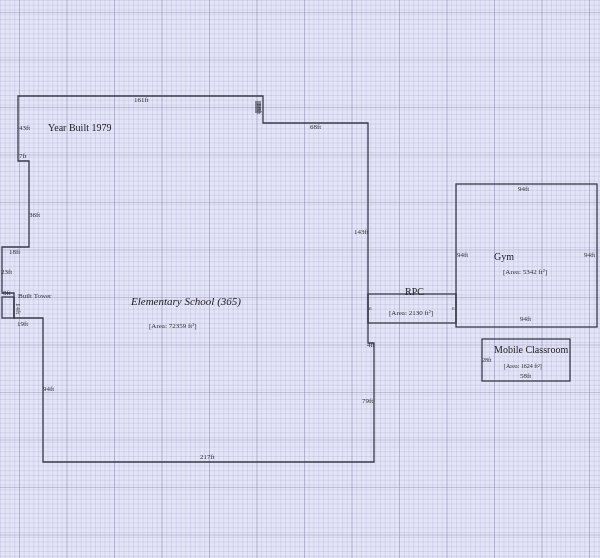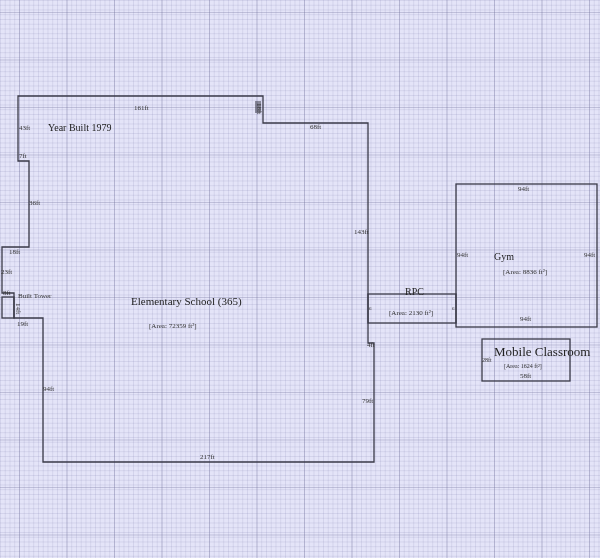--- a/index.html
+++ b/index.html
@@ -14,48 +14,48 @@
     background-size: 47.5px 47.5px, 47.5px 47.5px, 4.75px 4.75px, 4.75px 4.75px;
     background-position: 19px 12px, 19px 12px, 0 0, 0 0;
     font-family: "Liberation Serif", serif;
     color: #222;
   }
   svg#plan { position: absolute; left: 0; top: 0; }
   .wall { fill: none; stroke: #3a3a48; stroke-width: 1.3; }
   .lbl { position: absolute; font-size: 7px; white-space: nowrap; line-height: 1; color: #333; }
   .lbl.rot { transform: rotate(90deg); transform-origin: left top; }
   .title { position: absolute; font-size: 10px; white-space: nowrap; color: #222; text-align: right; }
-  .title.big { font-size: 11px; }
+  .title.big { font-size: 11px; font-style: italic; }
   .area { position: absolute; font-size: 7px; white-space: nowrap; color: #333; }
 </style>
 </head>
 <body>
 
 <svg id="plan" width="600" height="558">
 
   <path class="wall" d="M18,96 L263,96 L263,123 L368,123 L368,343 L374,343 L374,462 L43,462 L43,318 L14,318 L14,293 L2,293 L2,247 L29,247 L29,161 L18,161 Z"></path>
 
   <rect class="wall" x="2" y="297" width="12" height="21"></rect>
 
   <rect x="255" y="101" width="6" height="12" fill="#3a3a48" opacity="0.55"></rect>
 
   <rect class="wall" x="368" y="294" width="88" height="29"></rect>
 
   <rect class="wall" x="456" y="184" width="141" height="143"></rect>
 
   <rect class="wall" x="482" y="339" width="88" height="42"></rect>
 </svg>
 
-<div class="lbl" style="left:134px;top:105px">161ft</div>
+<div class="lbl" style="left:134px;top:97px">161ft</div>
 <div class="lbl rot" style="left:262px;top:103px">18ft</div>
 <div class="lbl" style="left:310px;top:124px">68ft</div>
 <div class="lbl" style="left:19px;top:125px">43ft</div>
 <div class="title" style="left:48px;top:122px">Year Built 1979</div>
 <div class="lbl" style="left:19px;top:153px">7ft</div>
-<div class="lbl" style="left:29px;top:200px">36ft</div>
+<div class="lbl" style="left:29px;top:212px">36ft</div>
 <div class="lbl" style="left:354px;top:229px">143ft</div>
 <div class="lbl" style="left:9px;top:249px">18ft</div>
 <div class="lbl" style="left:1px;top:269px">23ft</div>
 <div class="lbl" style="left:3px;top:290px">8ft</div>
 <div class="lbl" style="left:18px;top:293px">Built Tower</div>
 <div class="lbl rot" style="left:21px;top:303px">14ft</div>
 <div class="lbl" style="left:17px;top:321px">19ft</div>
 <div class="lbl" style="left:367px;top:342px">4ft</div>
 <div class="lbl" style="left:43px;top:386px">94ft</div>
 <div class="lbl" style="left:362px;top:398px">79ft</div>
@@ -65,19 +65,19 @@
 
 <div class="title" style="left:405px;top:286px;font-size:10px">RPC</div>
 <div class="area" style="left:389px;top:309px">[Area: 2130 ft²]</div>
 <div class="lbl" style="left:369px;top:306px;font-size:5px">6</div>
 <div class="lbl" style="left:452px;top:306px;font-size:5px">6</div>
 
 <div class="lbl" style="left:518px;top:186px">94ft</div>
 <div class="lbl" style="left:457px;top:252px">94ft</div>
 <div class="lbl" style="left:584px;top:252px">94ft</div>
 <div class="title" style="left:494px;top:251px">Gym</div>
-<div class="area" style="left:503px;top:268px">[Area: 8836 ft²]</div>
+<div class="area" style="left:503px;top:268px">[Area: 5342 ft²]</div>
 <div class="lbl" style="left:520px;top:316px">94ft</div>
 
-<div class="title" style="left:494px;top:344px;font-size:13px">Mobile Classroom</div>
+<div class="title" style="left:494px;top:344px;font-size:10px">Mobile Classroom</div>
 <div class="lbl" style="left:482px;top:357px;font-size:6px">28ft</div>
 <div class="area" style="left:504px;top:363px;font-size:6px">[Area: 1624 ft²]</div>
 <div class="lbl" style="left:520px;top:373px">58ft</div>
 
 </body></html>

